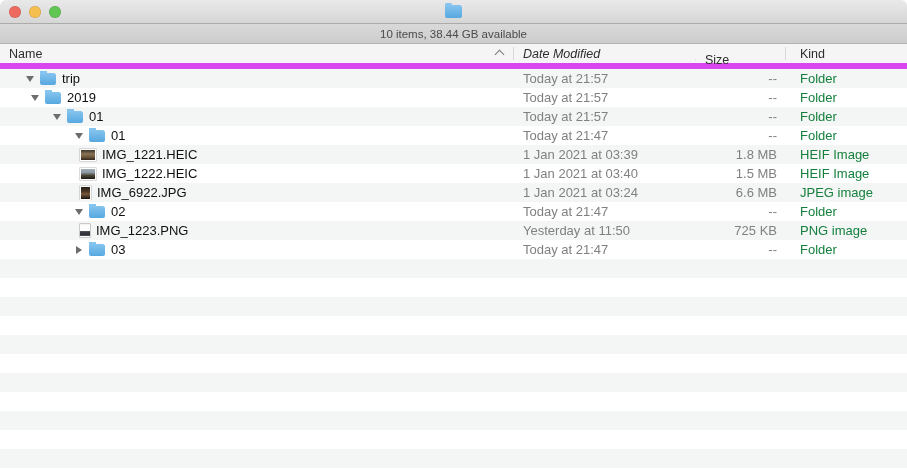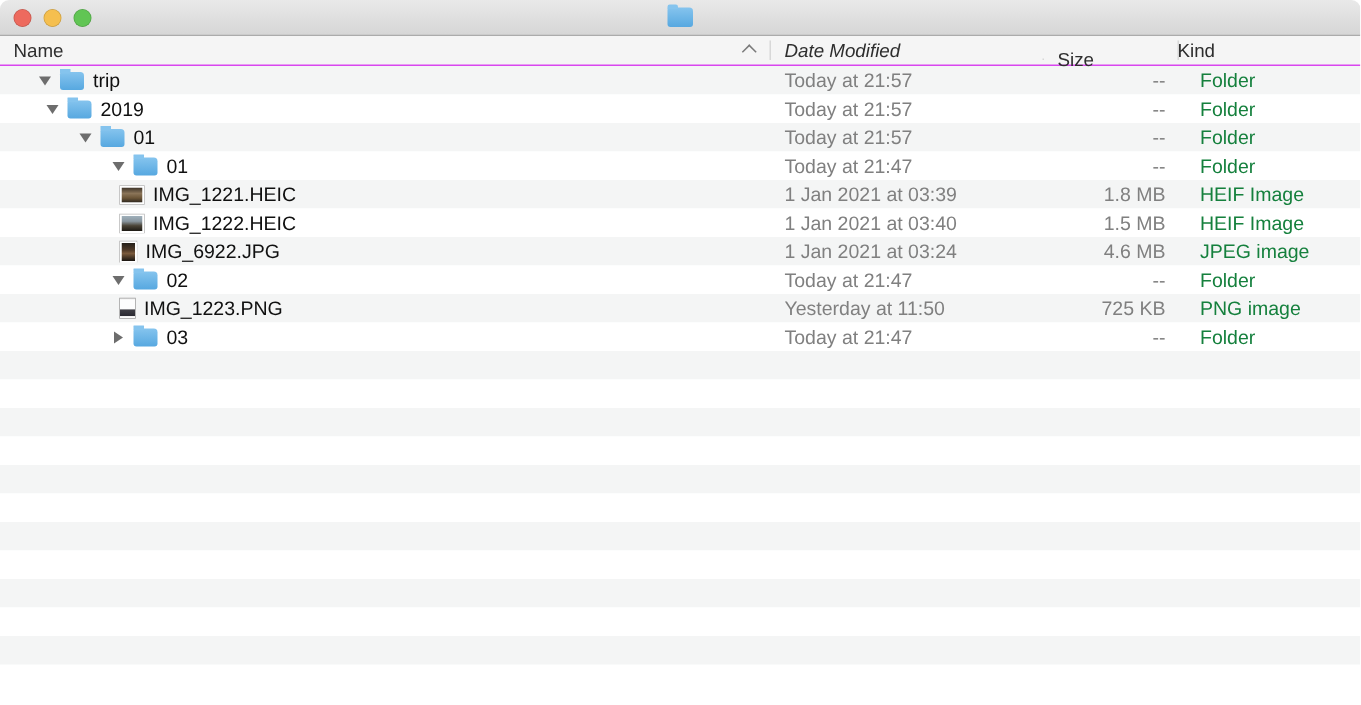--- a/index.html
+++ b/index.html
@@ -20,26 +20,26 @@
     background:linear-gradient(180deg,#85c4ee,#57a8e0);flex:none;}
   .folder-ic::before{content:"";position:absolute;top:-2.5px;left:0;width:7px;height:3.5px;
     background:#85c4ee;border-radius:1.5px 1.5px 0 0;}
   .proxy-wrap .folder-ic{width:17px;height:13px;}
 
   
   .statusbar{height:19px;background:linear-gradient(180deg,#d9d9d9,#cdcdcd);border-bottom:1px solid #b2b2b2;
     display:flex;align-items:center;justify-content:center;font-size:11.5px;color:#4a4a4a;}
 
   
-  .header{height:19px;background:#f5f5f5;border-bottom:1px solid #d946ef;display:flex;font-size:12.5px;color:#2e2e2e;}
+  .header{height:19px;background:#f5f5f5;border-bottom:6px solid #d946ef;display:flex;font-size:12.5px;color:#2e2e2e;}
   .hcell{display:flex;align-items:center;position:relative;box-sizing:border-box;flex:none;}
   .hcell.h-name{width:513px;padding-left:9px;}
   .hcell.h-date{width:182px;padding-left:10px;font-style:italic;}
   .hcell.h-size{width:90px;padding-left:10px;margin-top:12px;}
-  .hcell.h-kind{flex:1;}
+  .hcell.h-kind{flex:1;padding-left:15px;}
   .hcell.h-date::before,.hcell.h-size::before,.hcell.h-kind::before{
     content:"";position:absolute;left:0;top:3px;bottom:3px;width:1px;background:#d8d8d8;}
   .sort-caret{position:absolute;right:10px;top:7px;width:6px;height:6px;
     border-left:1.5px solid #7a7a7a;border-top:1.5px solid #7a7a7a;transform:rotate(45deg);}
 
   
   .list{font-size:13px;}
   .row{height:19px;display:flex;align-items:center;background:#fff;}
   .row:nth-child(odd){background:#f4f5f5;}
   .cell-name{width:513px;box-sizing:border-box;display:flex;align-items:center;color:#101010;white-space:nowrap;overflow:hidden;flex:none;}
@@ -70,20 +70,23 @@
     <div class="traffic">
       <span class="light red"></span>
       <span class="light yellow"></span>
       <span class="light green"></span>
     </div>
     <div class="proxy-wrap">
       <span class="folder-ic"></span>
     </div>
   </div>
 
+  <div class="statusbar">
+    <span>10 items, 38.44 GB available</span>
+  </div>
 
   <div class="header">
     <div class="hcell h-name">
       <span>Name</span>
       <span class="sort-caret"></span>
     </div>
     <div class="hcell h-date">
       <span>Date Modified</span>
     </div>
     <div class="hcell h-size">
@@ -170,21 +173,21 @@
       <div class="cell-kind">HEIF Image</div>
     </div>
 
     <div class="row">
       <div class="cell-name d4">
         <span class="tri"></span>
         <span class="icon thumb port ph3"></span>
         <span>IMG_6922.JPG</span>
       </div>
       <div class="cell-date">1 Jan 2021 at 03:24</div>
-      <div class="cell-size">4.6 MB</div>
+      <div class="cell-size">6.6 MB</div>
       <div class="cell-kind">JPEG image</div>
     </div>
 
     <div class="row">
       <div class="cell-name d3">
         <span class="tri down">
             <i></i>
           </span>
         <span class="icon folder-ic"></span>
         <span>02</span>

